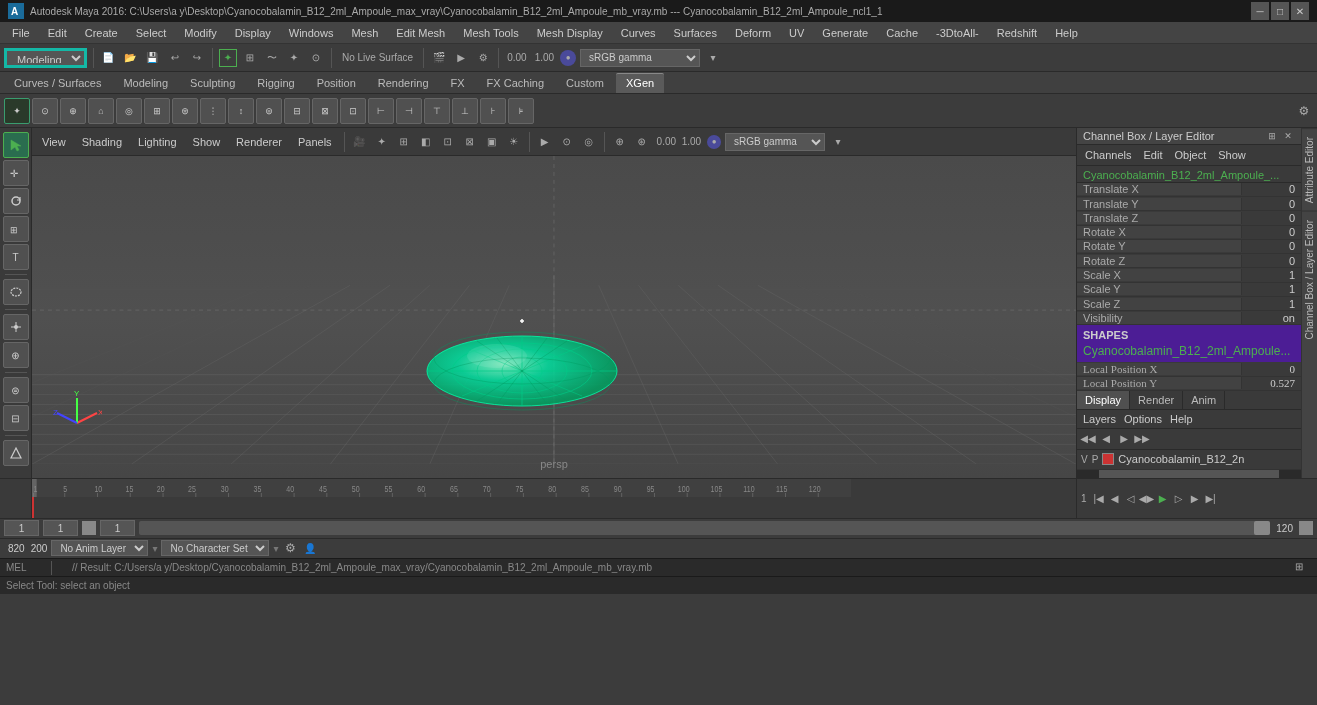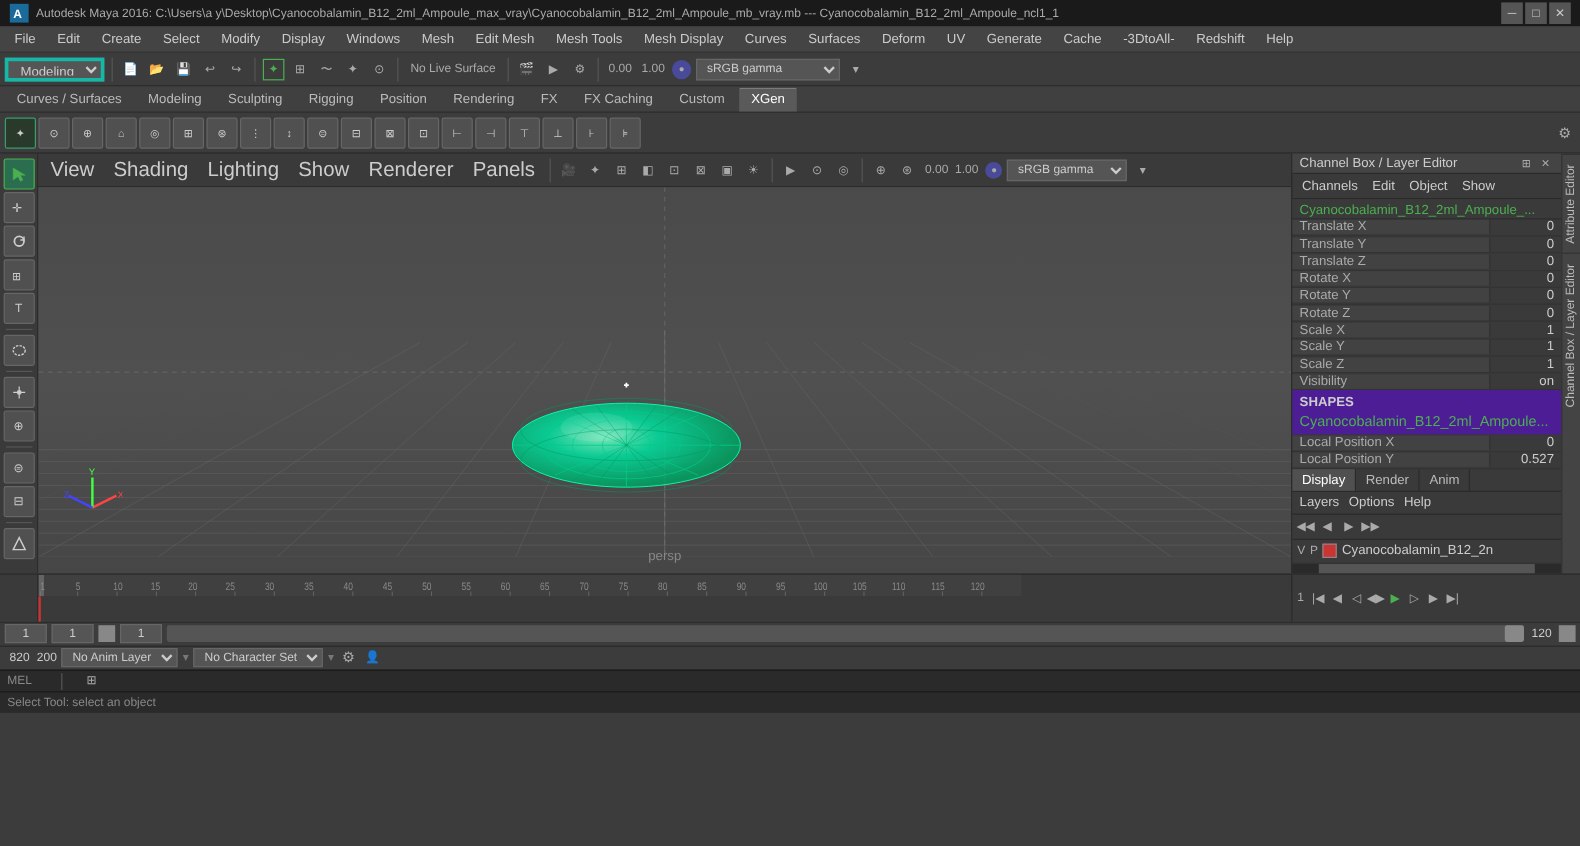--- a/index.html
+++ b/index.html
@@ -219,21 +219,21 @@
       height: 28px;
       background: #3a3a3a;
       display: flex;
       align-items: center;
       padding: 0 4px;
       gap: 4px;
       border-bottom: 1px solid #2a2a2a;
     }
     .vp-btn {
       padding: 2px 6px;
-      font-size: 17px;
+      font-size: 11px;
       color: #ccc;
       cursor: pointer;
       border-radius: 2px;
     }
     .vp-separator {
       width: 1px;
       height: 20px;
       background: #555;
       margin: 0 2px;
     }
@@ -399,20 +399,21 @@
       white-space: nowrap;
       overflow: hidden;
       text-overflow: ellipsis;
     }
 
     .shape-channel-row {
       display: flex;
       align-items: center;
       height: 18px;
       border-bottom: 1px solid #333;
+      font-family: Liberation Serif, serif;
     }
 
     
     #display-tabs {
       display: flex;
       border-bottom: 1px solid #2a2a2a;
     }
     .display-tab {
       padding: 3px 8px;
       font-size: 11px;
@@ -1183,18 +1184,19 @@
     <span style="font-size:10px;color:#777;">▾</span>
 
     <span class="transport-btn" style="font-size:12px;">⚙</span>
     <span class="transport-btn">👤</span>
   </div>
 </div>
 
 <div id="status-line">
   <span id="mel-label">MEL</span>
   <span style="width:1px;height:14px;background:#555;margin:0 4px;"></span>
+  <span id="status-text">// Result: C:/Users/a y/Desktop/Cyanocobalamin_B12_2ml_Ampoule_max_vray/Cyanocobalamin_B12_2ml_Ampoule_mb_vray.mb</span>
   <span style="width:16px;height:14px;cursor:pointer;color:#aaa;font-size:10px;">⊞</span>
 </div>
 
 <div style="width:100%;height:18px;background:#2a2a2a;display:flex;align-items:center;padding:0 6px;border-top:1px solid #1a1a1a;">
   <span style="font-size:10px;color:#888;">Select Tool: select an object</span>
 </div>
 
 </body></html>

